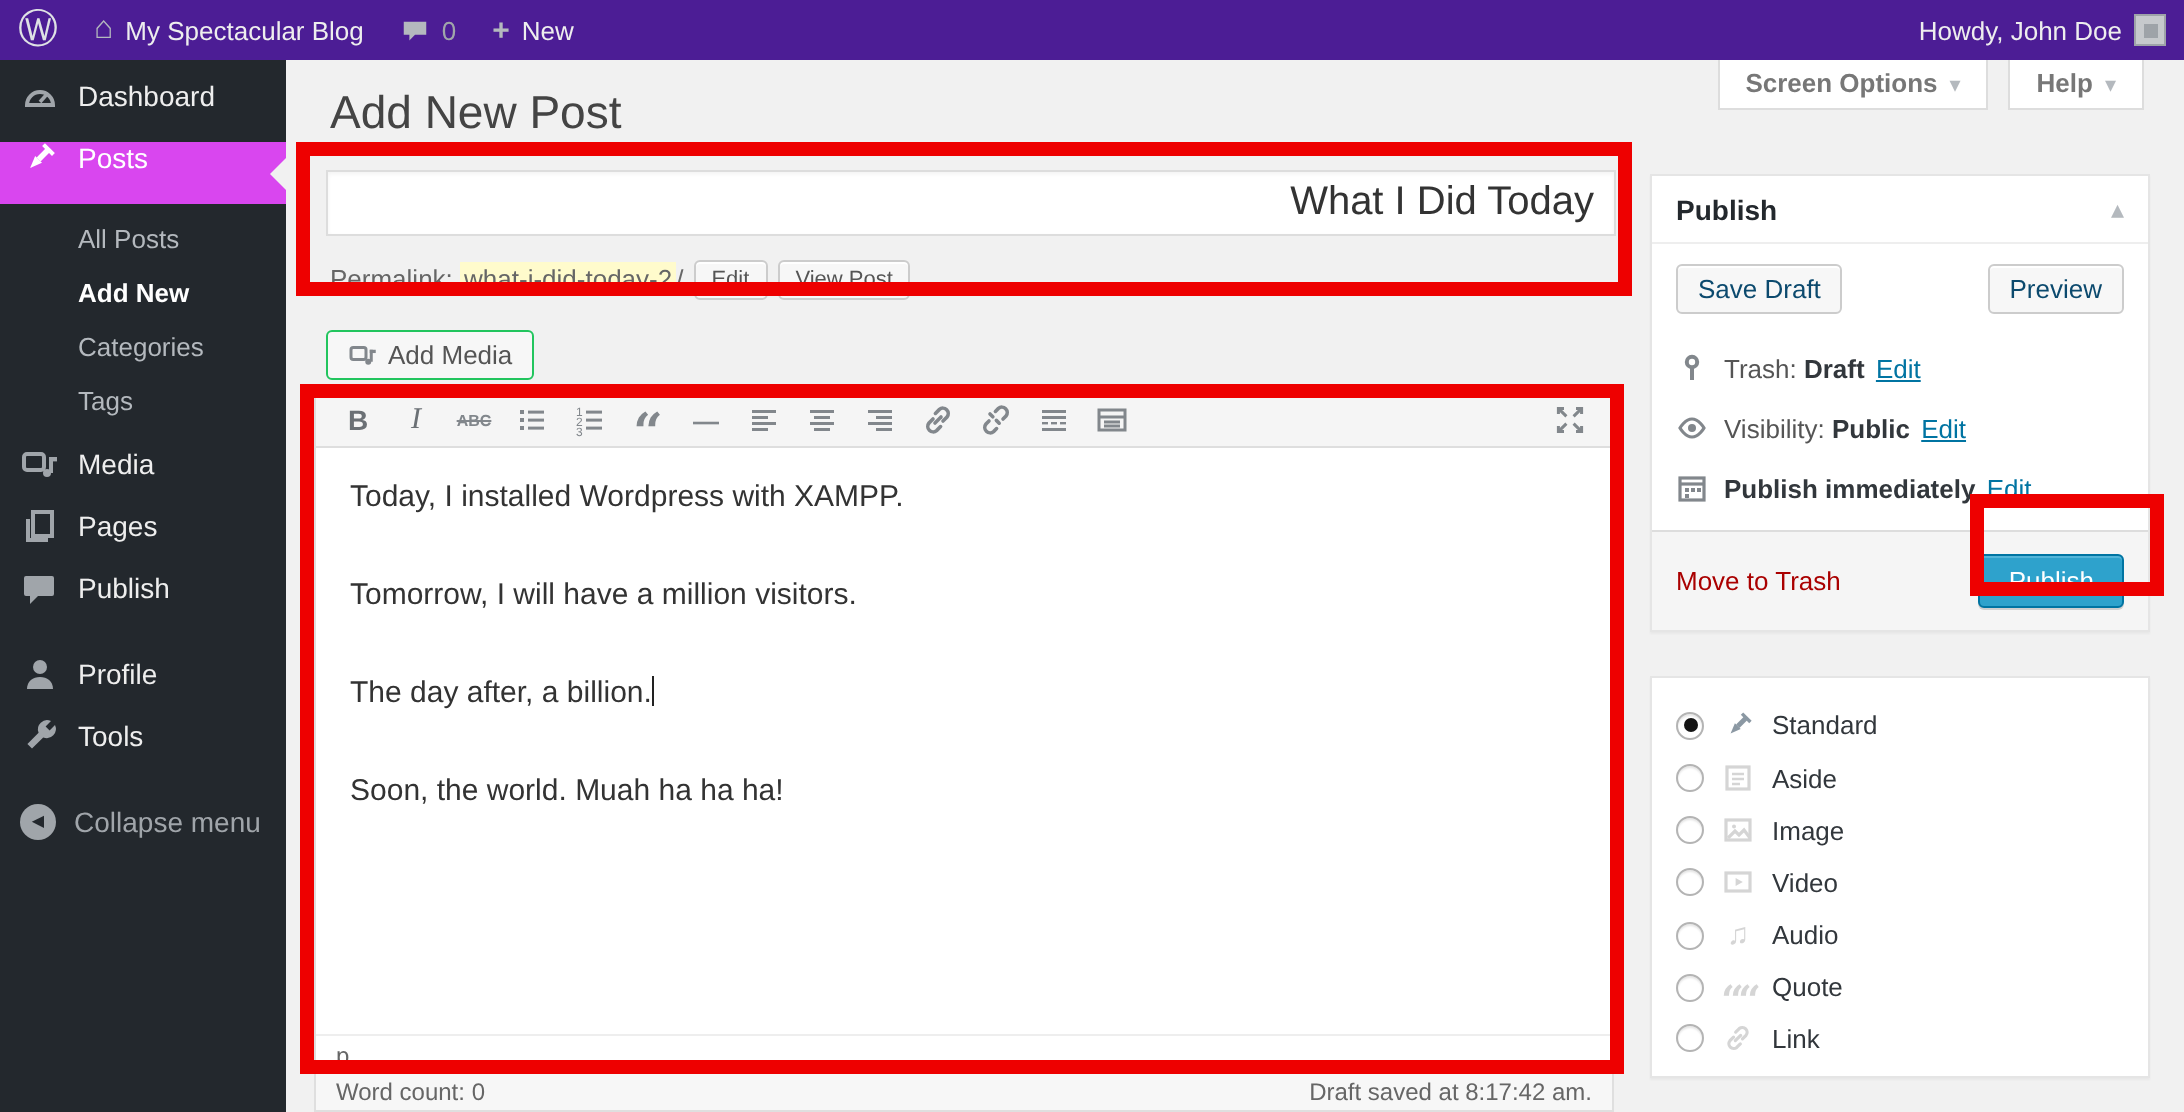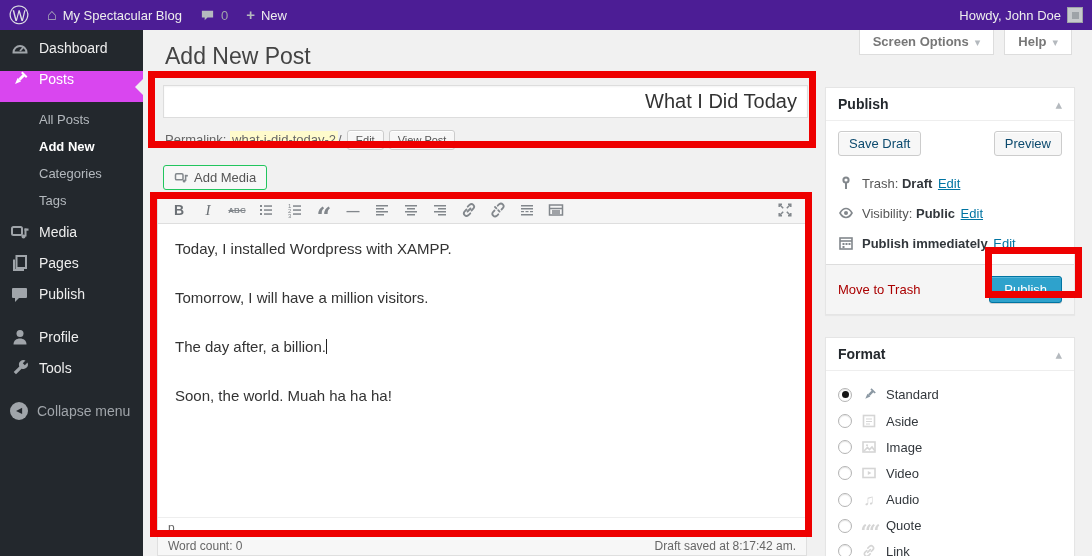--- a/index.html
+++ b/index.html
@@ -413,24 +413,20 @@
           <span class="edit-link">Edit</span></span>
         </div>
       </div>
       <div class="pb-footer">
         <span class="trash-link">Move to Trash</span>
         <button class="btn-primary">Publish</button>
       </div>
     </div>
 
     <div class="postbox">
-      <div class="postbox-header">
-        <span>Format</span>
-        <span class="toggle-ico"></span>
-      </div>
       <div class="pb-body">
         <div class="format-row">
           <span class="radio checked"></span>
           <span class="fmt-ico">
               <svg width="17" height="17" viewBox="0 0 20 20">
                 <g fill="#8b98a3" transform="rotate(45 10 10)">
                   <rect x="6.5" y="3" width="7" height="2"></rect>
                   <rect x="8.6" y="4" width="2.8" height="7"></rect>
                   <path d="M10 17l-2.4-6h4.8z"></path>
                 </g>

